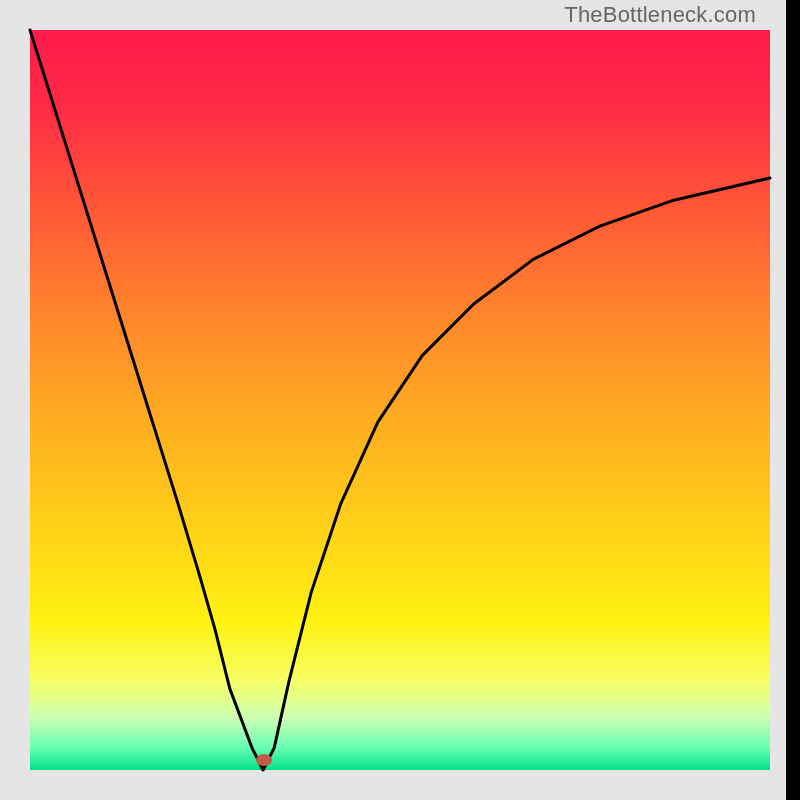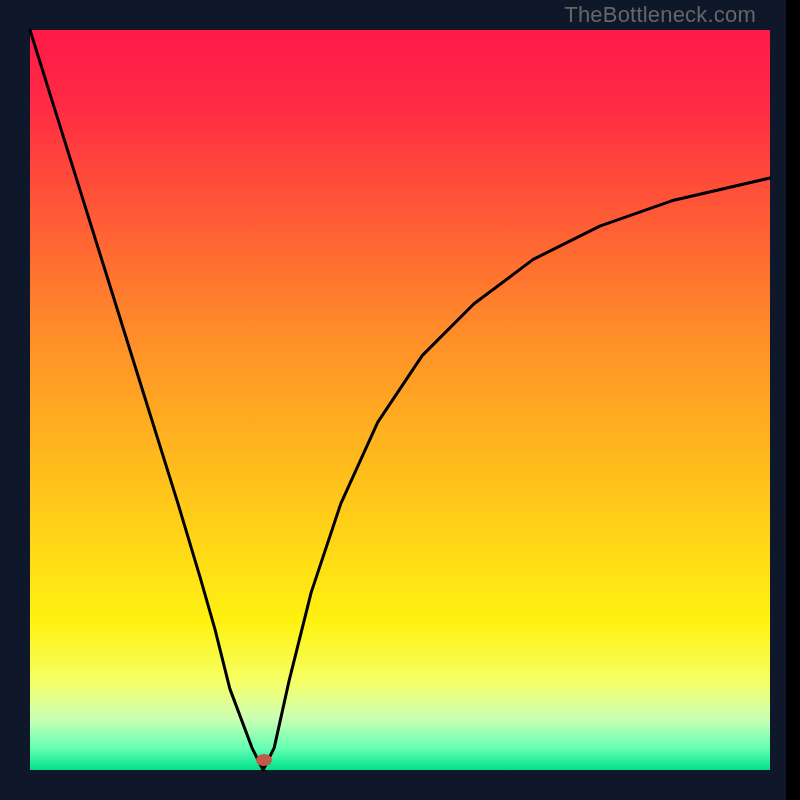--- a/index.html
+++ b/index.html
@@ -8,21 +8,21 @@
     width: 800px;
     height: 800px;
     background: #000;
     font-family: Arial, Helvetica, sans-serif;
     overflow: hidden;
   }
   .frame {
     position: relative;
     width: 786px;
     height: 800px;
-    background: #0f172a;
+    background: #e5e5e5;
   }
   .watermark {
     position: absolute;
     top: 2px;
     right: 30px;
     color: #666666;
     font-size: 22px;
     font-weight: 500;
     letter-spacing: 0.2px;
     z-index: 10;

